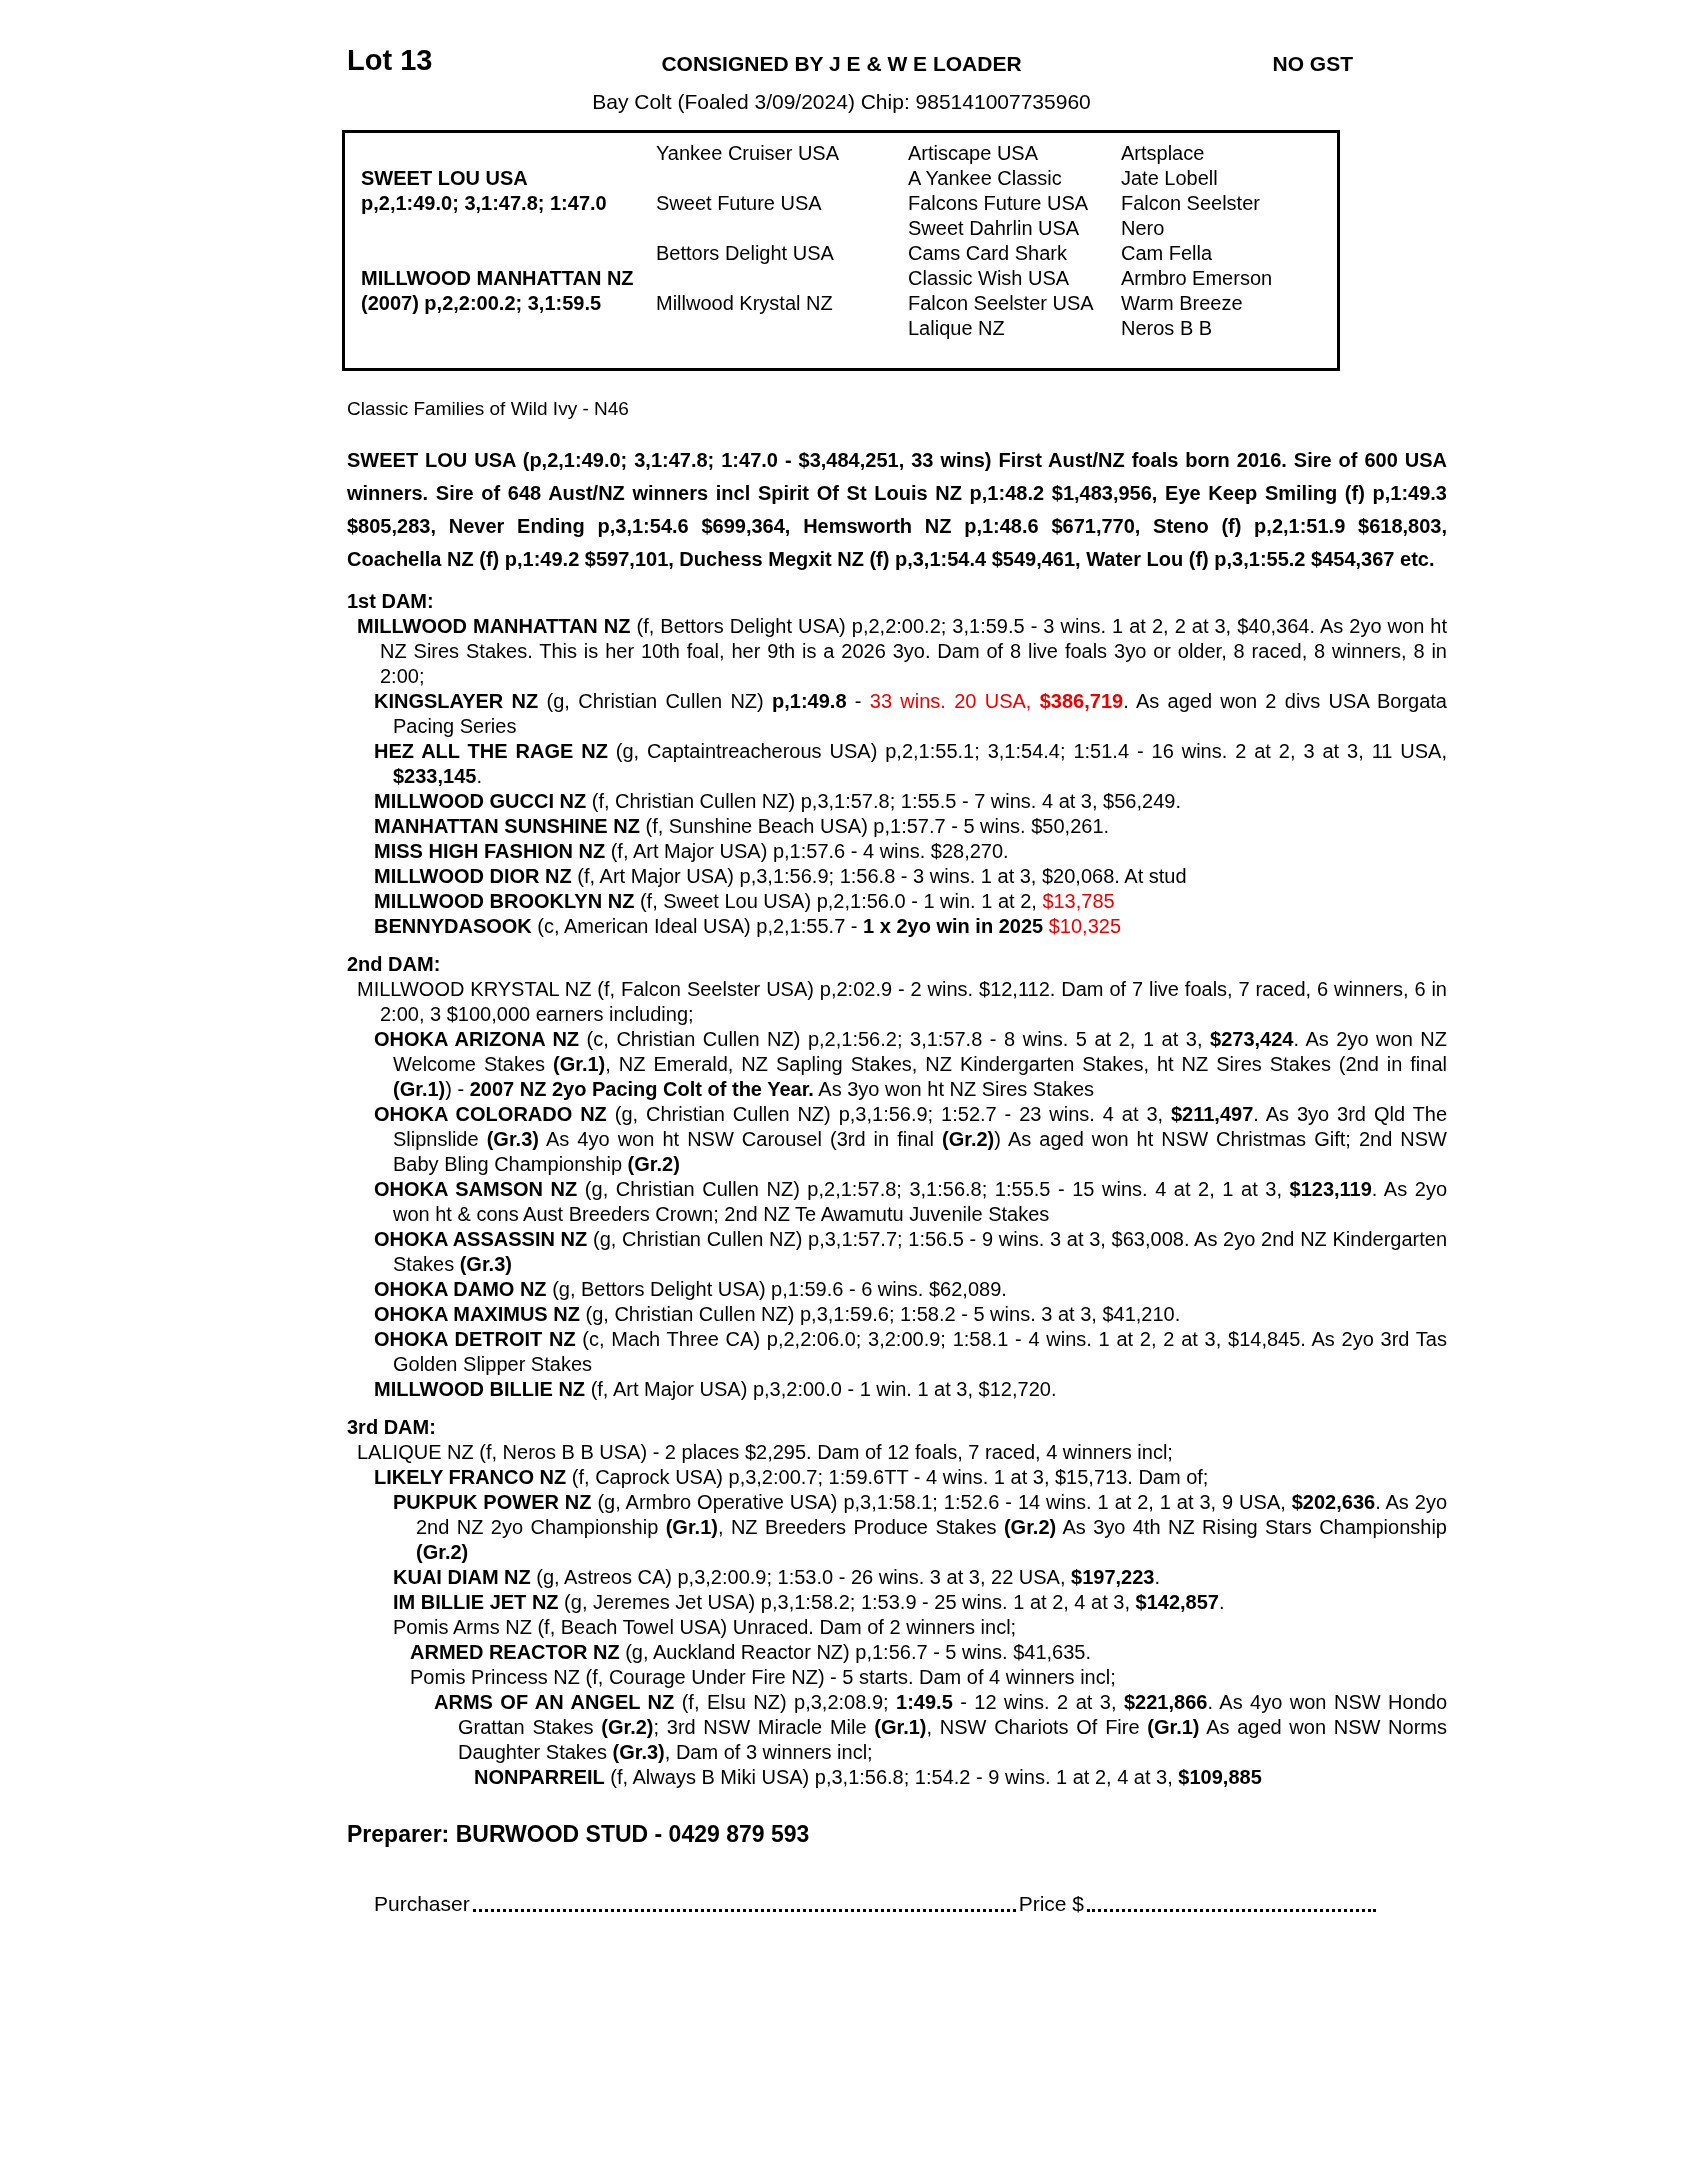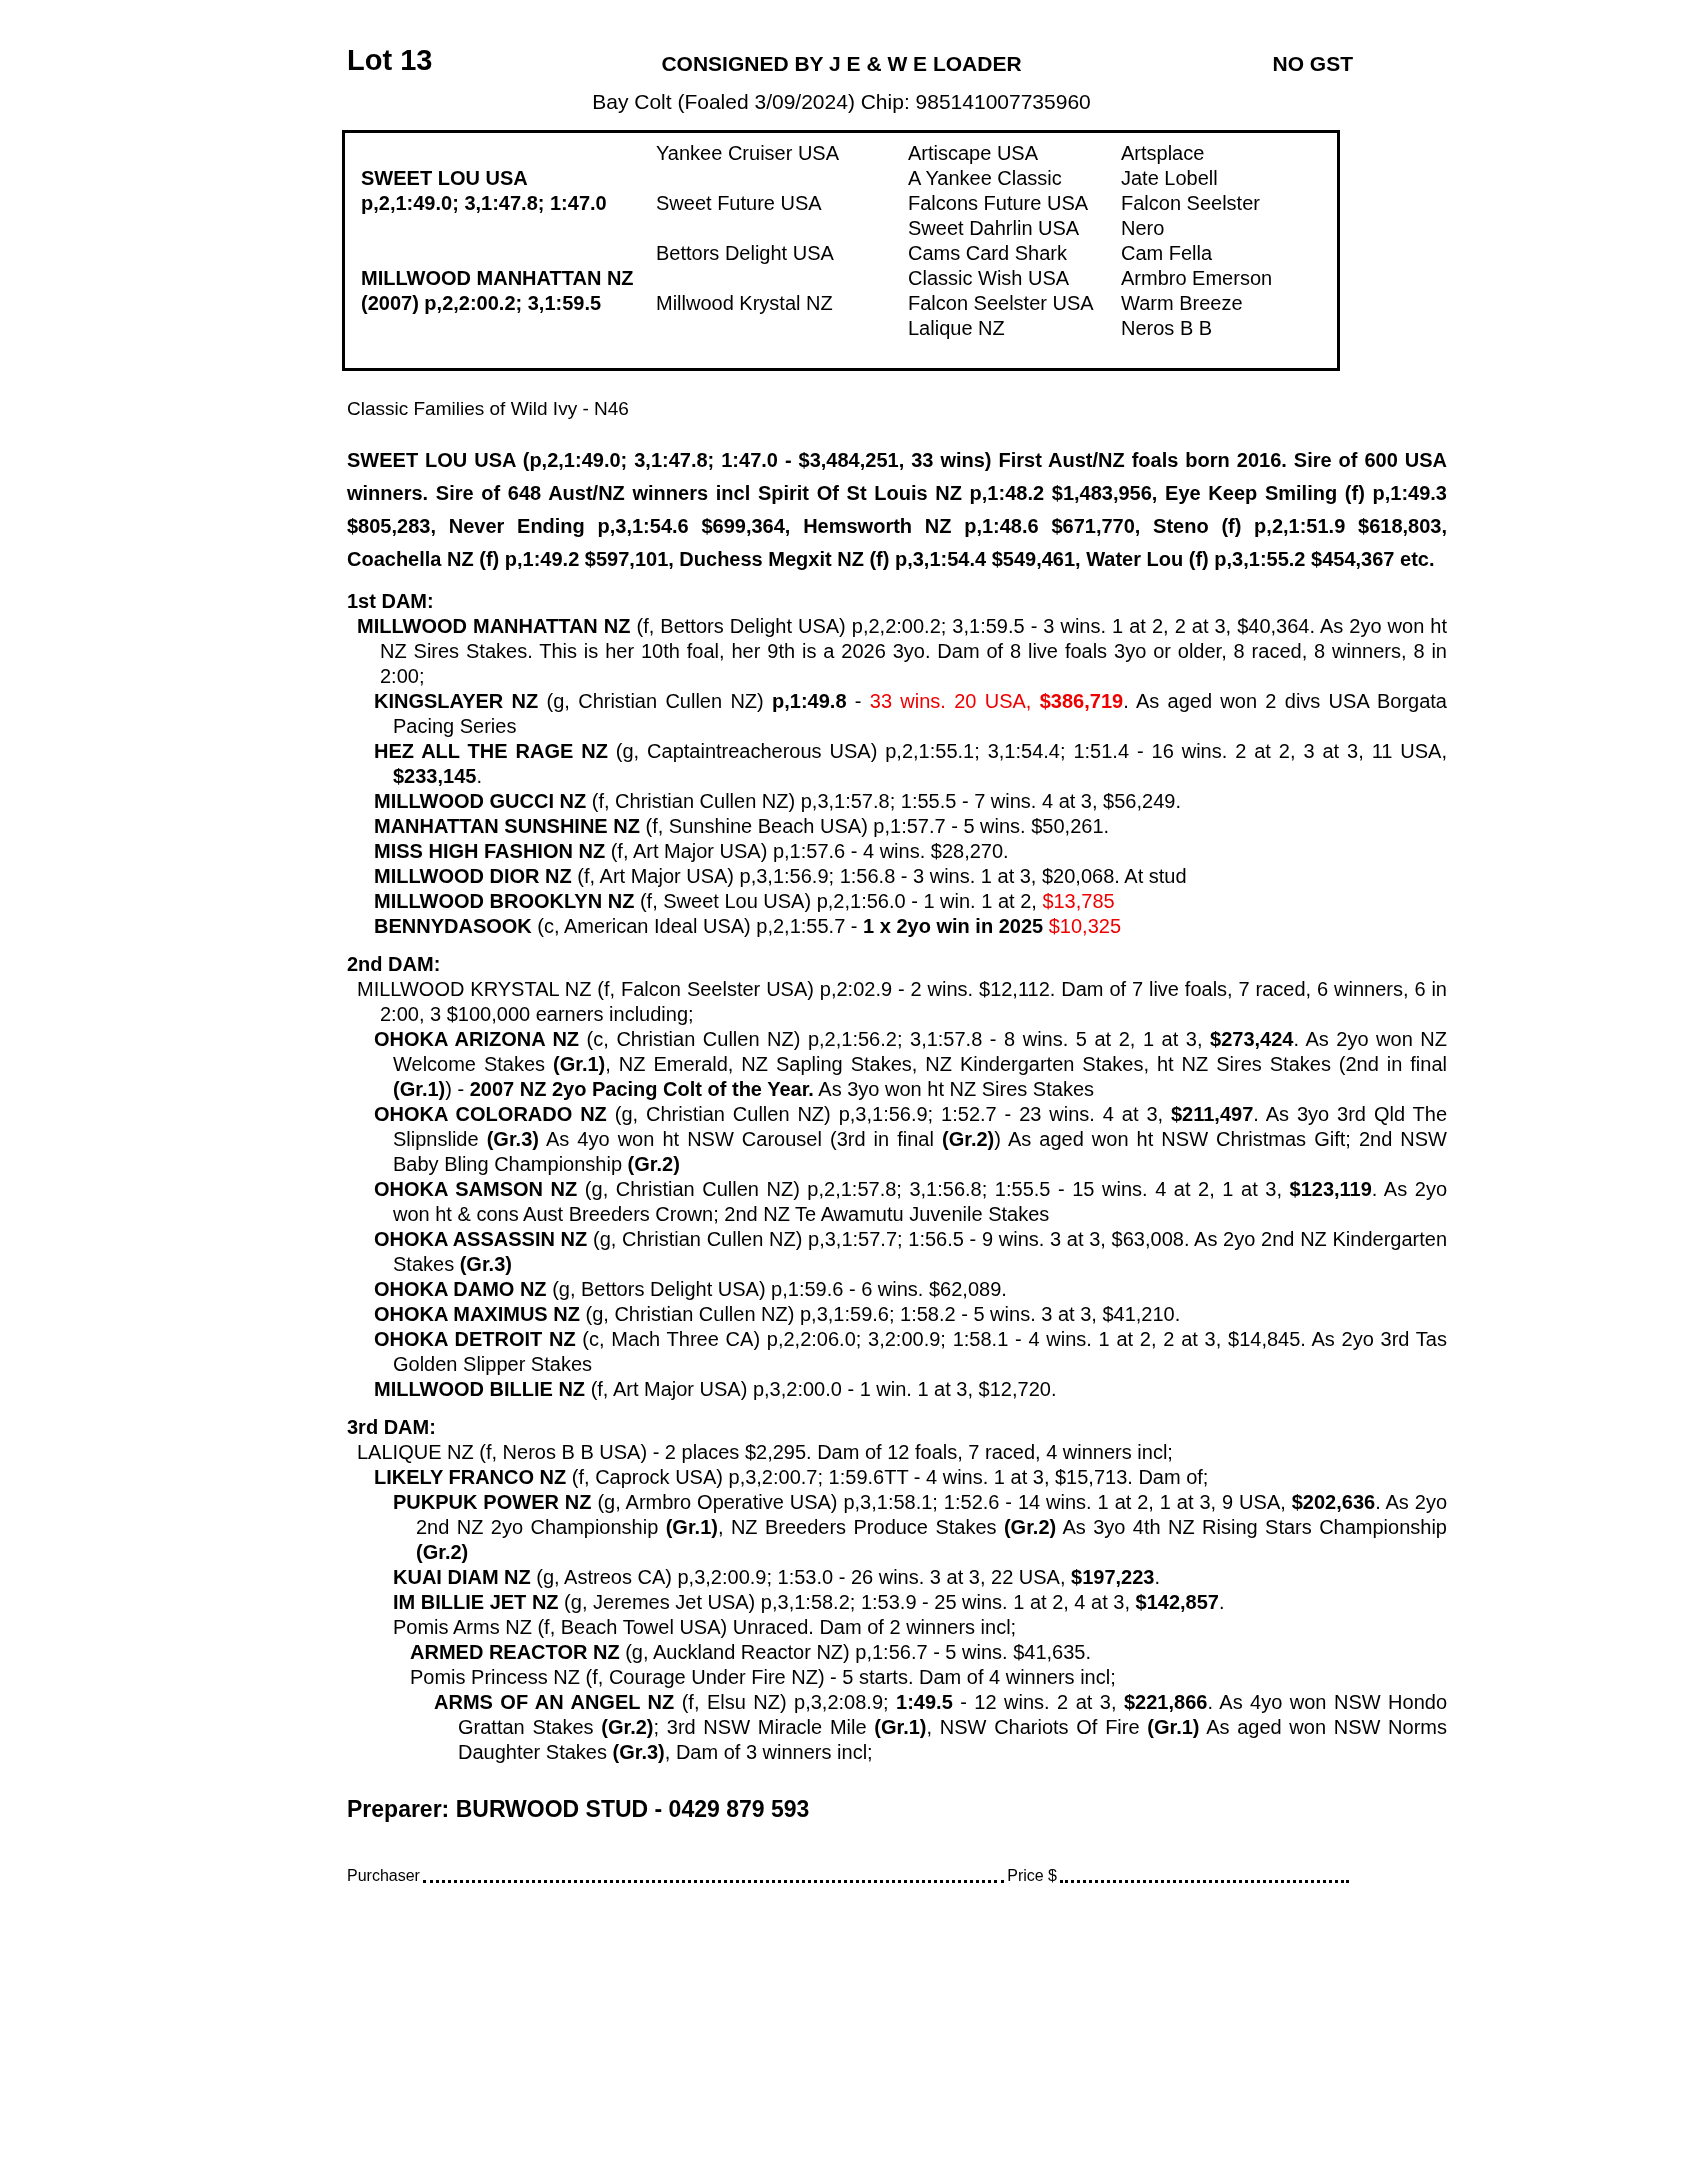--- a/index.html
+++ b/index.html
@@ -45,21 +45,21 @@
   .lv0 { padding-left:33px;  text-indent:-23px; }
   .lv1 { padding-left:46px;  text-indent:-19px; }
   .lv2 { padding-left:69px;  text-indent:-23px; }
   .lv3 { padding-left:87px;  text-indent:-24px; }
   .lv4 { padding-left:111px; text-indent:-24px; }
   .lv5 { padding-left:149px; text-indent:-22px; }
 
   .eligible { margin-top:32px; font-size:23px; font-weight:bold; }
   .preparer { margin-top:31px; font-size:23px; font-weight:bold; }
 
-  .purchase-line { margin-top:44px; width:1002px; display:flex; align-items:flex-start; font-size:16px; }
+  .purchase-line { margin-top:44px; width:1002px; display:flex; align-items:center; font-size:21px;margin-left:27px; }
   .leader { border-bottom:3px dotted #000; height:16px; }
   .leader.grow { flex:1 1 auto; margin:0 3px; }
   .leader.price-dots { width:289px; margin-left:3px; }
   .plabel { white-space:nowrap; }
 </style>
 </head>
 <body>
 
 <div class="page">
 
@@ -137,20 +137,21 @@
         <div class="dam-heading">3rd DAM:</div>
         <p class="entry lv0"><span>LALIQUE NZ (f, Neros B B USA) - 2 places $2,295. Dam of 12 foals, 7 raced, 4 winners incl;</span></p>
         <p class="entry lv1"><span class="b">LIKELY FRANCO NZ</span><span> (f, Caprock USA) p,3,2:00.7; 1:59.6TT - 4 wins. 1 at 3, $15,713. Dam of;</span></p>
         <p class="entry lv2"><span class="b">PUKPUK POWER NZ</span><span> (g, Armbro Operative USA) p,3,1:58.1; 1:52.6 - 14 wins. 1 at 2, 1 at 3, 9 USA, </span><span class="b">$202,636</span><span>. As 2yo 2nd NZ 2yo Championship </span><span class="b">(Gr.1)</span><span>, NZ Breeders Produce Stakes </span><span class="b">(Gr.2)</span><span> As 3yo 4th NZ Rising Stars Championship </span><span class="b">(Gr.2)</span></p>
         <p class="entry lv2"><span class="b">KUAI DIAM NZ</span><span> (g, Astreos CA) p,3,2:00.9; 1:53.0 - 26 wins. 3 at 3, 22 USA, </span><span class="b">$197,223</span><span>.</span></p>
         <p class="entry lv2"><span class="b">IM BILLIE JET NZ</span><span> (g, Jeremes Jet USA) p,3,1:58.2; 1:53.9 - 25 wins. 1 at 2, 4 at 3, </span><span class="b">$142,857</span><span>.</span></p>
         <p class="entry lv2"><span>Pomis Arms NZ (f, Beach Towel USA) Unraced. Dam of 2 winners incl;</span></p>
         <p class="entry lv3"><span class="b">ARMED REACTOR NZ</span><span> (g, Auckland Reactor NZ) p,1:56.7 - 5 wins. $41,635.</span></p>
         <p class="entry lv3"><span>Pomis Princess NZ (f, Courage Under Fire NZ) - 5 starts. Dam of 4 winners incl;</span></p>
         <p class="entry lv4"><span class="b">ARMS OF AN ANGEL NZ</span><span> (f, Elsu NZ) p,3,2:08.9; </span><span class="b">1:49.5</span><span> - 12 wins. 2 at 3, </span><span class="b">$221,866</span><span>. As 4yo won NSW Hondo Grattan Stakes </span><span class="b">(Gr.2)</span><span>; 3rd NSW Miracle Mile </span><span class="b">(Gr.1)</span><span>, NSW Chariots Of Fire </span><span class="b">(Gr.1)</span><span> As aged won NSW Norms Daughter Stakes </span><span class="b">(Gr.3)</span><span>, Dam of 3 winners incl;</span></p>
+        <p class="entry lv5"><span class="b">NONPARREIL</span><span> (f, Always B Miki USA) p,3,1:56.8; 1:54.2 - 9 wins. 1 at 2, 4 at 3, </span><span class="b">$109,885</span></p>
       </div>
 
     <div class="preparer">Preparer: BURWOOD STUD - 0429 879 593</div>
 
     <div class="purchase-line">
       <span class="plabel">Purchaser</span>
       <span class="leader grow"></span>
       <span class="plabel">Price $</span>
       <span class="leader price-dots"></span>
     </div>

